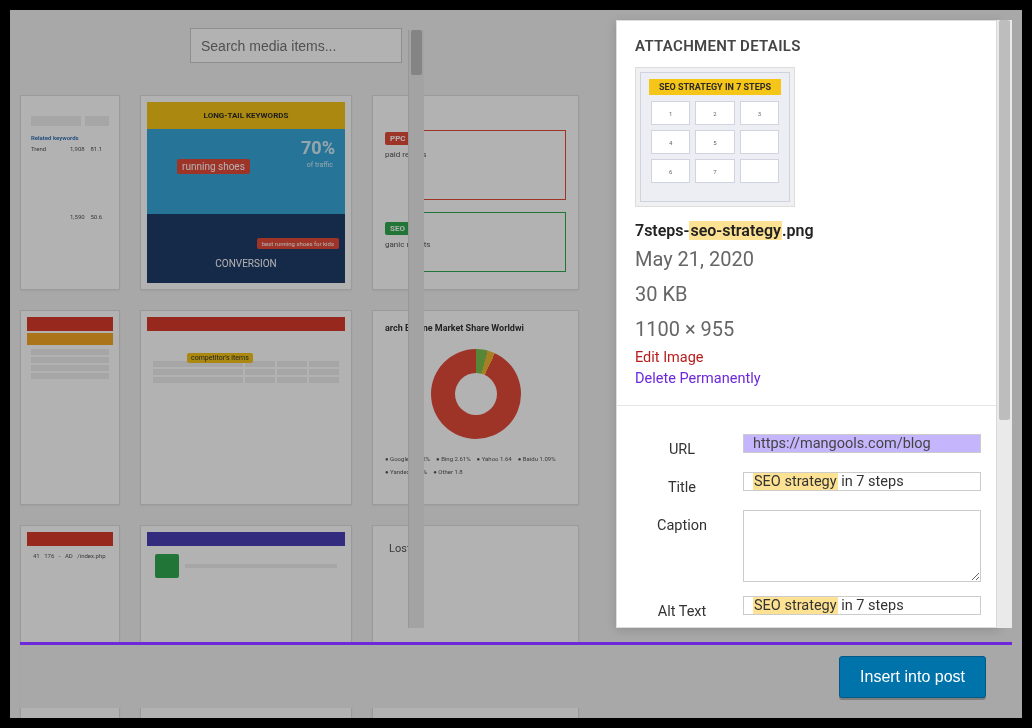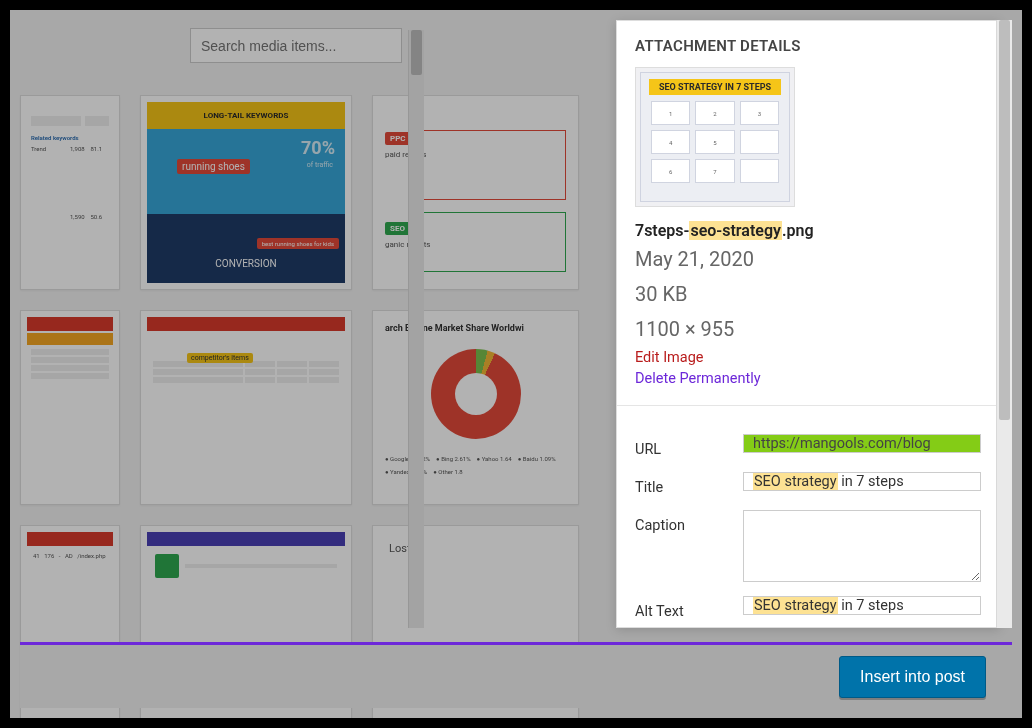--- a/index.html
+++ b/index.html
@@ -206,36 +206,36 @@
     .form-area {
       padding: 28px 18px 18px 18px;
     }
     .form-row {
       display: flex;
       align-items: flex-start;
       margin-bottom: 14px;
     }
     .form-label {
       width: 108px;
-      text-align: left;
+      text-align: center;
       padding-right: 14px;
       padding-top: 7px;
       font-size: 14.5px;
       color: #333;
     }
     .form-input {
       flex: 1;
       height: 36px;
       border: 1px solid #ccc;
       background: #fff;
       padding: 0 9px;
       font-size: 14.5px;
       color: #333;
     }
-    .form-input.readonly { background:#84cc16; color:#444; }
+    .form-input.readonly { background:#c4b5fd; color:#444; }
     .form-textarea {
       flex: 1;
       height: 72px;
       border: 1px solid #ccc;
       background: #fff;
       padding: 6px 9px;
       font-size: 14.5px;
       resize: both;
     }
     .textval {

